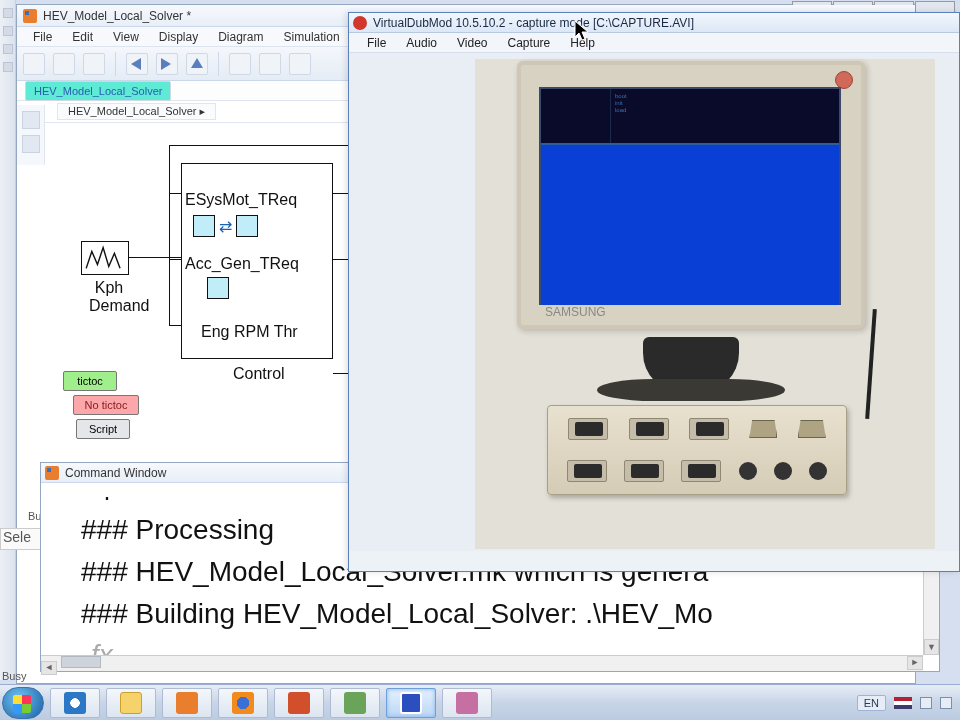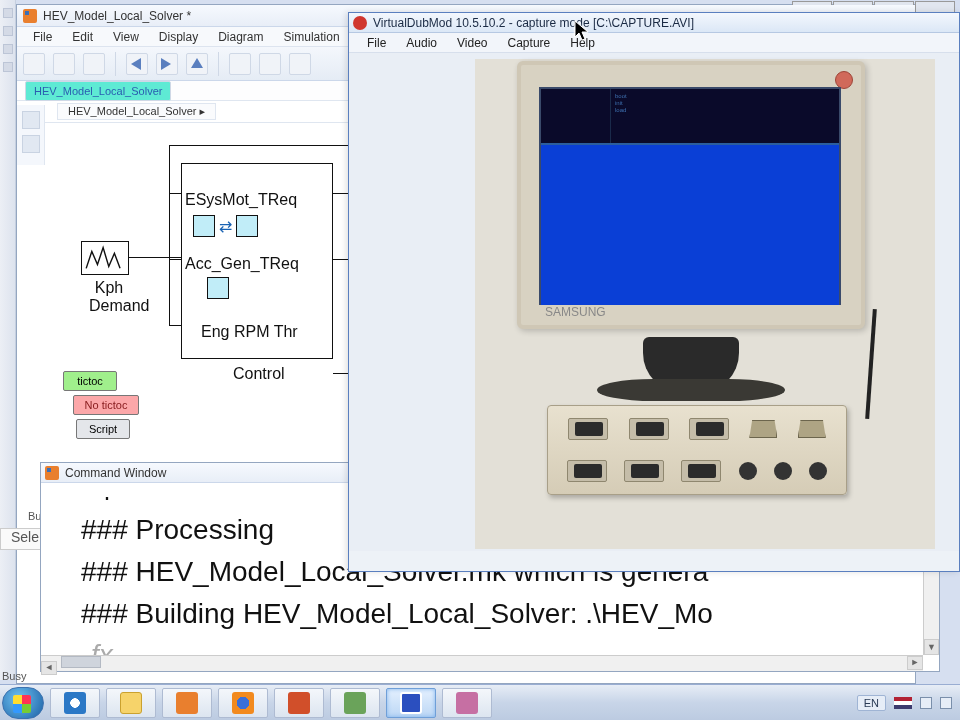--- a/index.html
+++ b/index.html
@@ -91,21 +91,21 @@
 
 .hub{position:absolute;left:72px;top:346px;width:300px;height:90px;background:linear-gradient(#e8e1cf,#d5ccb6);border:1px solid #a89f88;border-radius:4px;box-shadow:2px 3px 5px rgba(0,0,0,.25);}
 .hub .row1,.hub .row2{position:absolute;left:0;right:0;height:38px;display:flex;align-items:center;justify-content:space-around;padding:0 10px;}
 .hub .row1{top:4px;} .hub .row2{top:46px;}
 .hub .port{width:40px;height:22px;background:#c5bda9;border:1px solid #8f876f;border-radius:2px;position:relative;}
 .hub .port::after{content:"";position:absolute;left:6px;top:3px;width:28px;height:14px;background:#2b2b2b;border-radius:2px;}
 .hub .knob{width:18px;height:18px;border-radius:9px;background:#333;}
 .hub .db9{width:28px;height:18px;background:#aea484;border:1px solid #6c654d; clip-path:polygon(10% 0,90% 0,100% 100%,0 100%);}
 
 
-.sel-strip{position:absolute;left:0;top:528px;width:48px;height:22px;font-size:14px;color:#555;background:#fafafa;border:1px solid #ccc;padding-left:2px;text-align:center;}
+.sel-strip{position:absolute;left:0;top:528px;width:48px;height:22px;font-size:14px;color:#555;background:#fafafa;border:1px solid #ccc;padding-left:2px;}
 .busy-strip{position:absolute;left:-2px;top:670px;width:48px;font-size:11px;color:#555;padding-left:4px;}
 .edge-strip{position:absolute;left:0;top:0;width:16px;height:680px;background:linear-gradient(90deg,#eceff5,#dde3ee);border-right:1px solid #c6d0e0;}
 .edge-strip div{width:10px;height:10px;margin:8px auto;background:#d4dae6;border:1px solid #bcc5d6;}
 .build-strip{position:absolute;left:28px;top:510px;font-size:11px;color:#555;}
 
 
 .cursor { position:absolute; left:574px; top:20px; width:16px; height:22px; pointer-events:none; }
 .cursor svg{filter:drop-shadow(0 0 1px #fff);}
 
 

